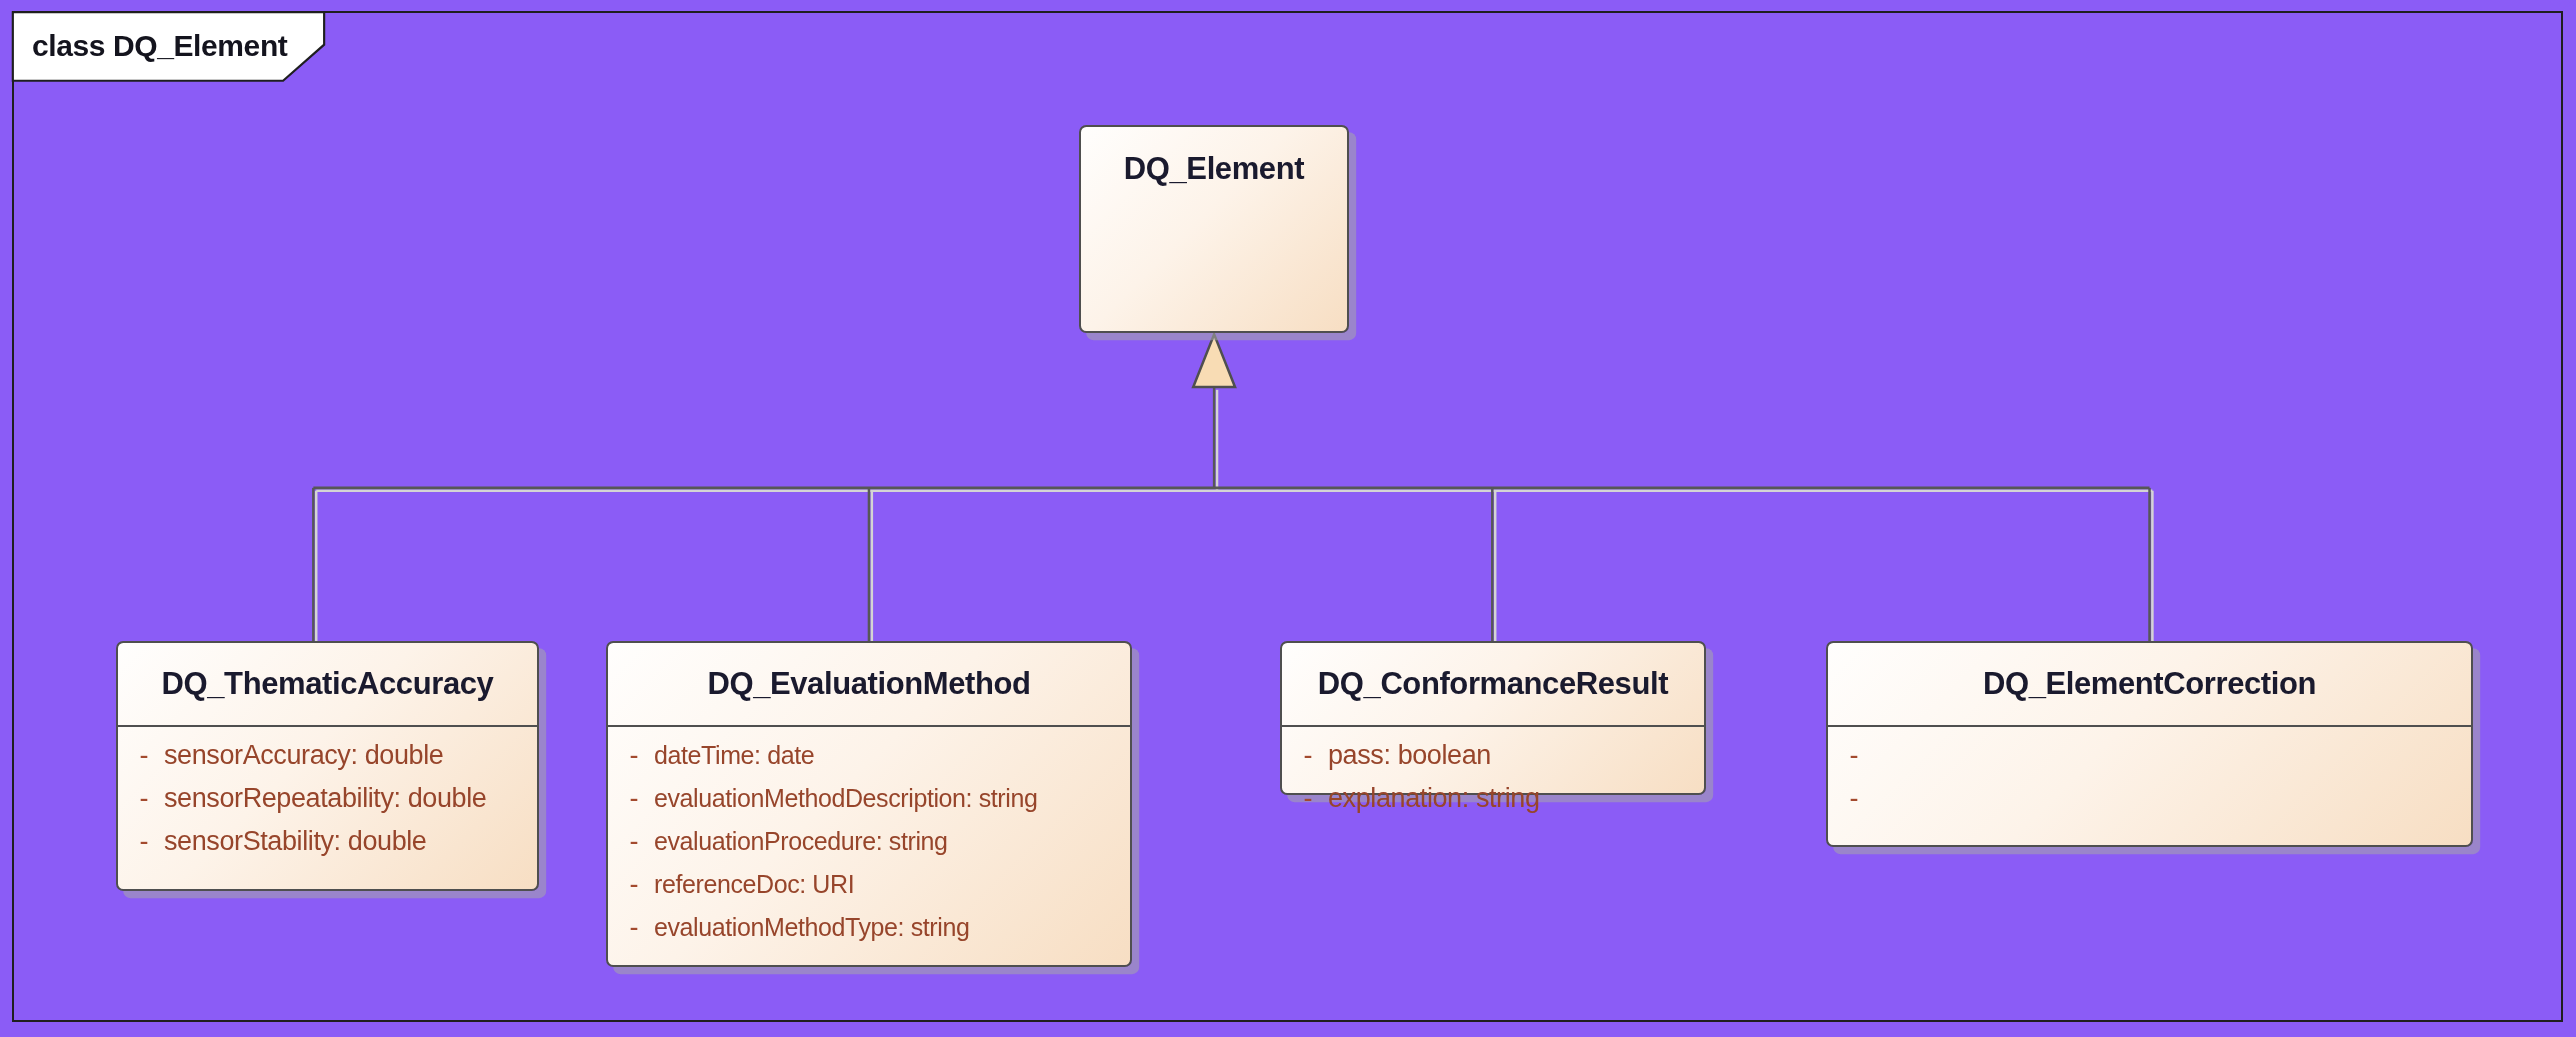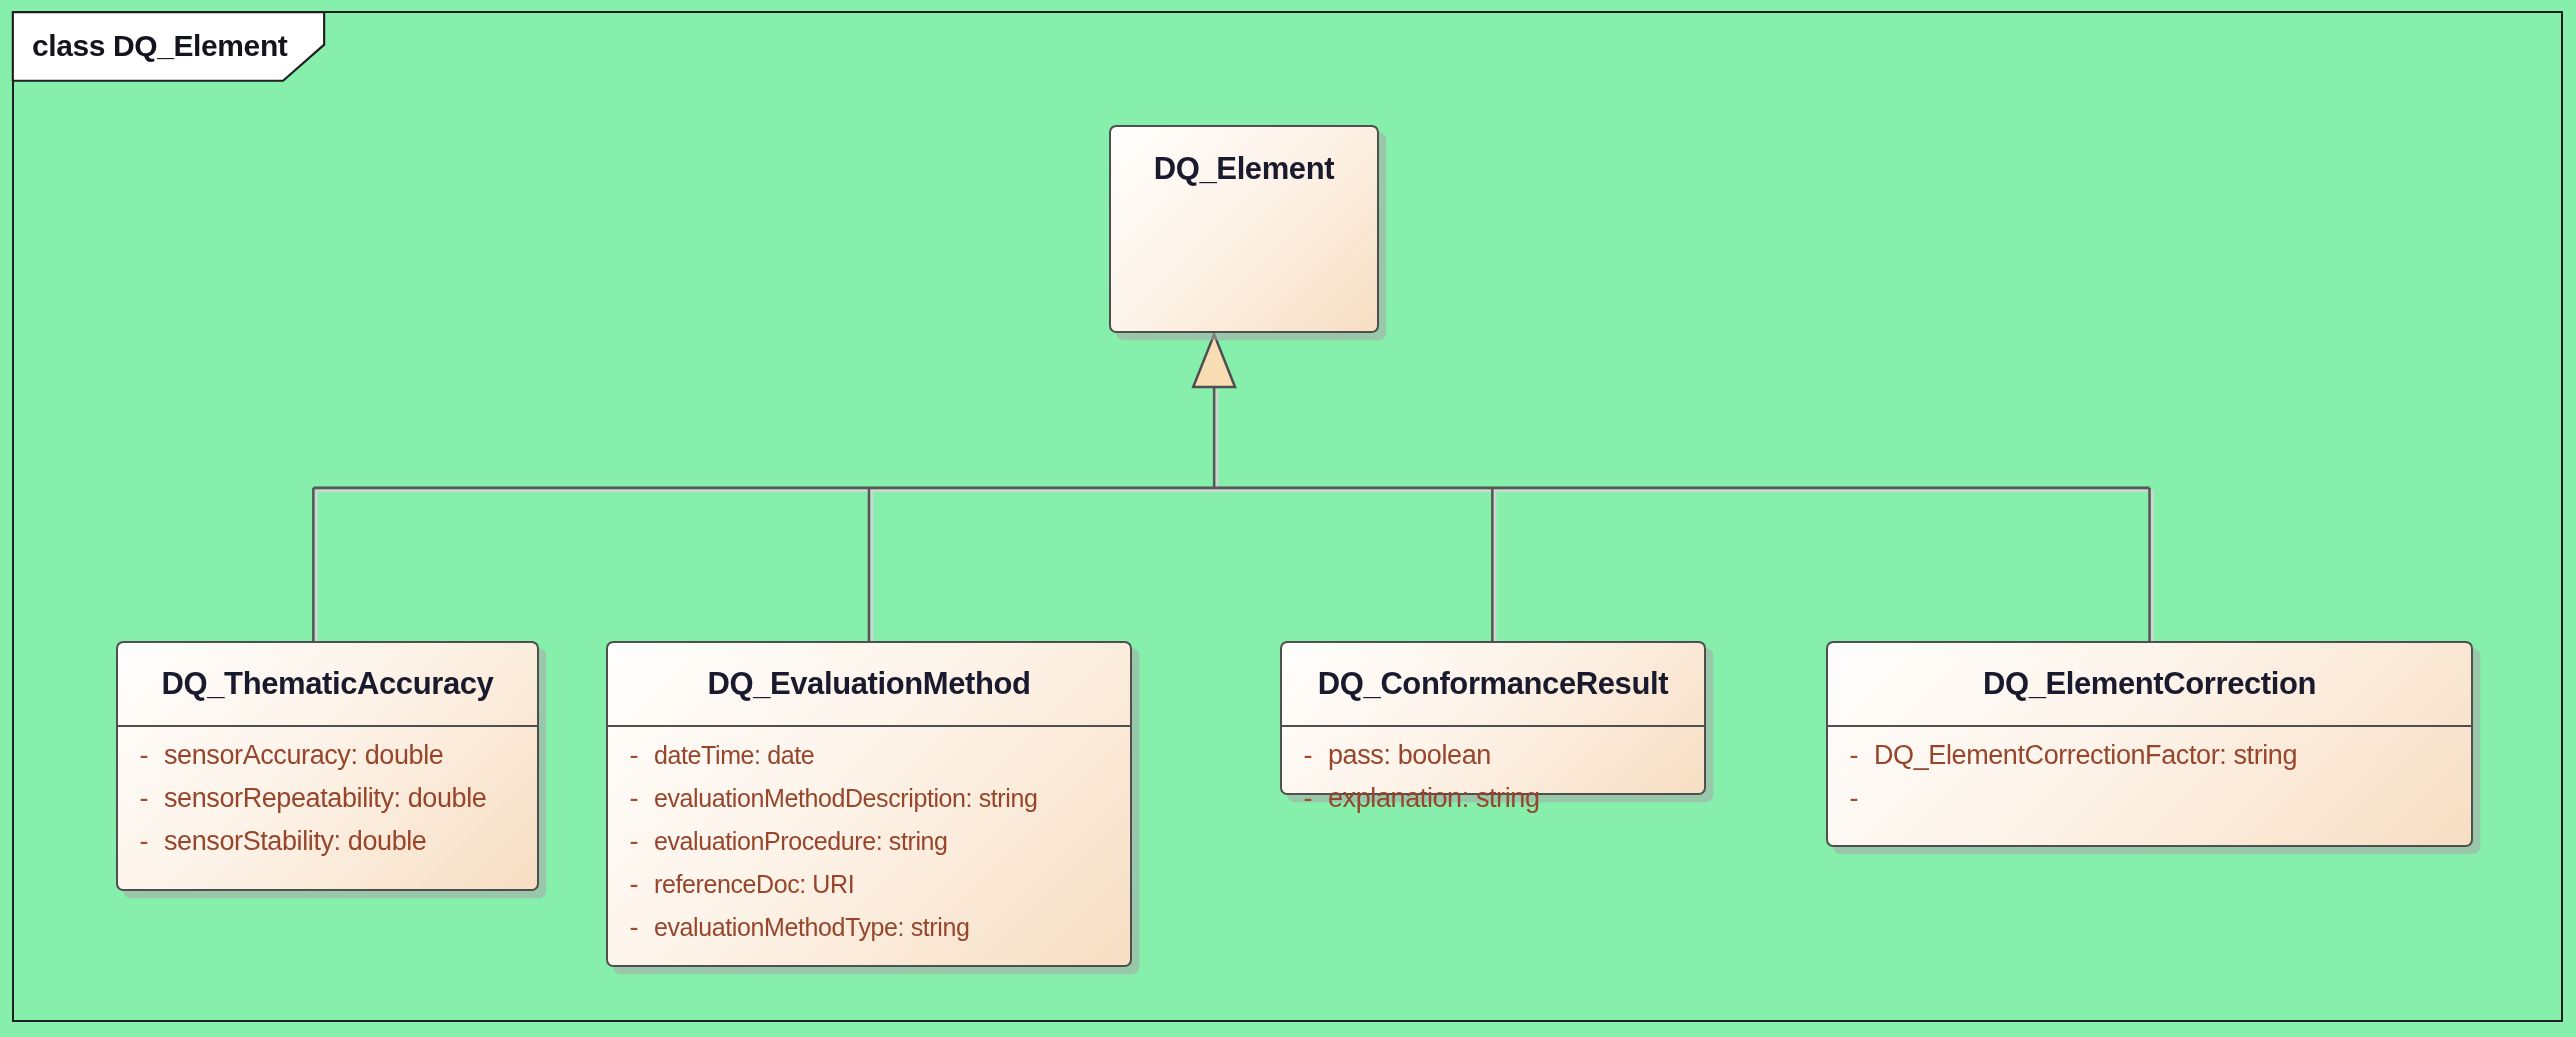--- a/index.html
+++ b/index.html
@@ -1,20 +1,20 @@
 <!DOCTYPE html>
 <html style="font-size:11.5px"><head>
 <meta charset="utf-8">
 <style>
   html, body { margin: 0; padding: 0; background: #ffffff; }
   #canvas {
     position: relative;
     width: 2576px;
     height: 1037px;
-    background: #86efac;
+    background: #8b5cf6;
     font-family: "Liberation Sans", sans-serif;
     overflow: hidden;
   }
   
   .frame {
     position: absolute;
     left: 11.5px; top: 10.8px;
     width: 2551px; height: 1011px;
     border: 2.2px solid #1f1f1f;
     box-sizing: border-box;
@@ -116,21 +116,21 @@
       <path d="M1205,677 V891"></path>
       <path d="M2070,677 V891"></path>
       <path d="M2982,677 V891"></path>
     </g>
 
     <polygon points="1684,464 1713,537 1655,537" fill="#f8dcb4" stroke="#4f4f4f" stroke-width="3.5"></polygon>
   </svg>
 
   <div class="frame-tab-label">class DQ_Element</div>
 
-  <div class="uml-class" style="left:1109px; top:125px; width:270px; height:208px;">
+  <div class="uml-class" style="left:1079px; top:125px; width:270px; height:208px;">
     <div class="uml-class-title">DQ_Element</div>
   </div>
 
   <div class="uml-class with-attrs" style="left:116px; top:641px; width:423px; height:250px;">
     <div class="uml-class-title">DQ_ThematicAccuracy</div>
     <div class="uml-class-attrs">
       <div class="attr-row">
         <span class="attr-dash">-</span>
         <span class="attr-text">sensorAccuracy: double</span>
       </div>
@@ -183,21 +183,20 @@
         <span class="attr-text">explanation: string</span>
       </div>
     </div>
   </div>
 
   <div class="uml-class with-attrs" style="left:1826px; top:641px; width:647px; height:206px;">
     <div class="uml-class-title">DQ_ElementCorrection</div>
     <div class="uml-class-attrs">
       <div class="attr-row">
         <span class="attr-dash">-</span>
-        <span class="attr-text">DQ_ElementCorrectionFactor: string</span>
       </div>
       <div class="attr-row">
         <span class="attr-dash">-</span>
       </div>
     </div>
   </div>
 
 </div>
 
 

